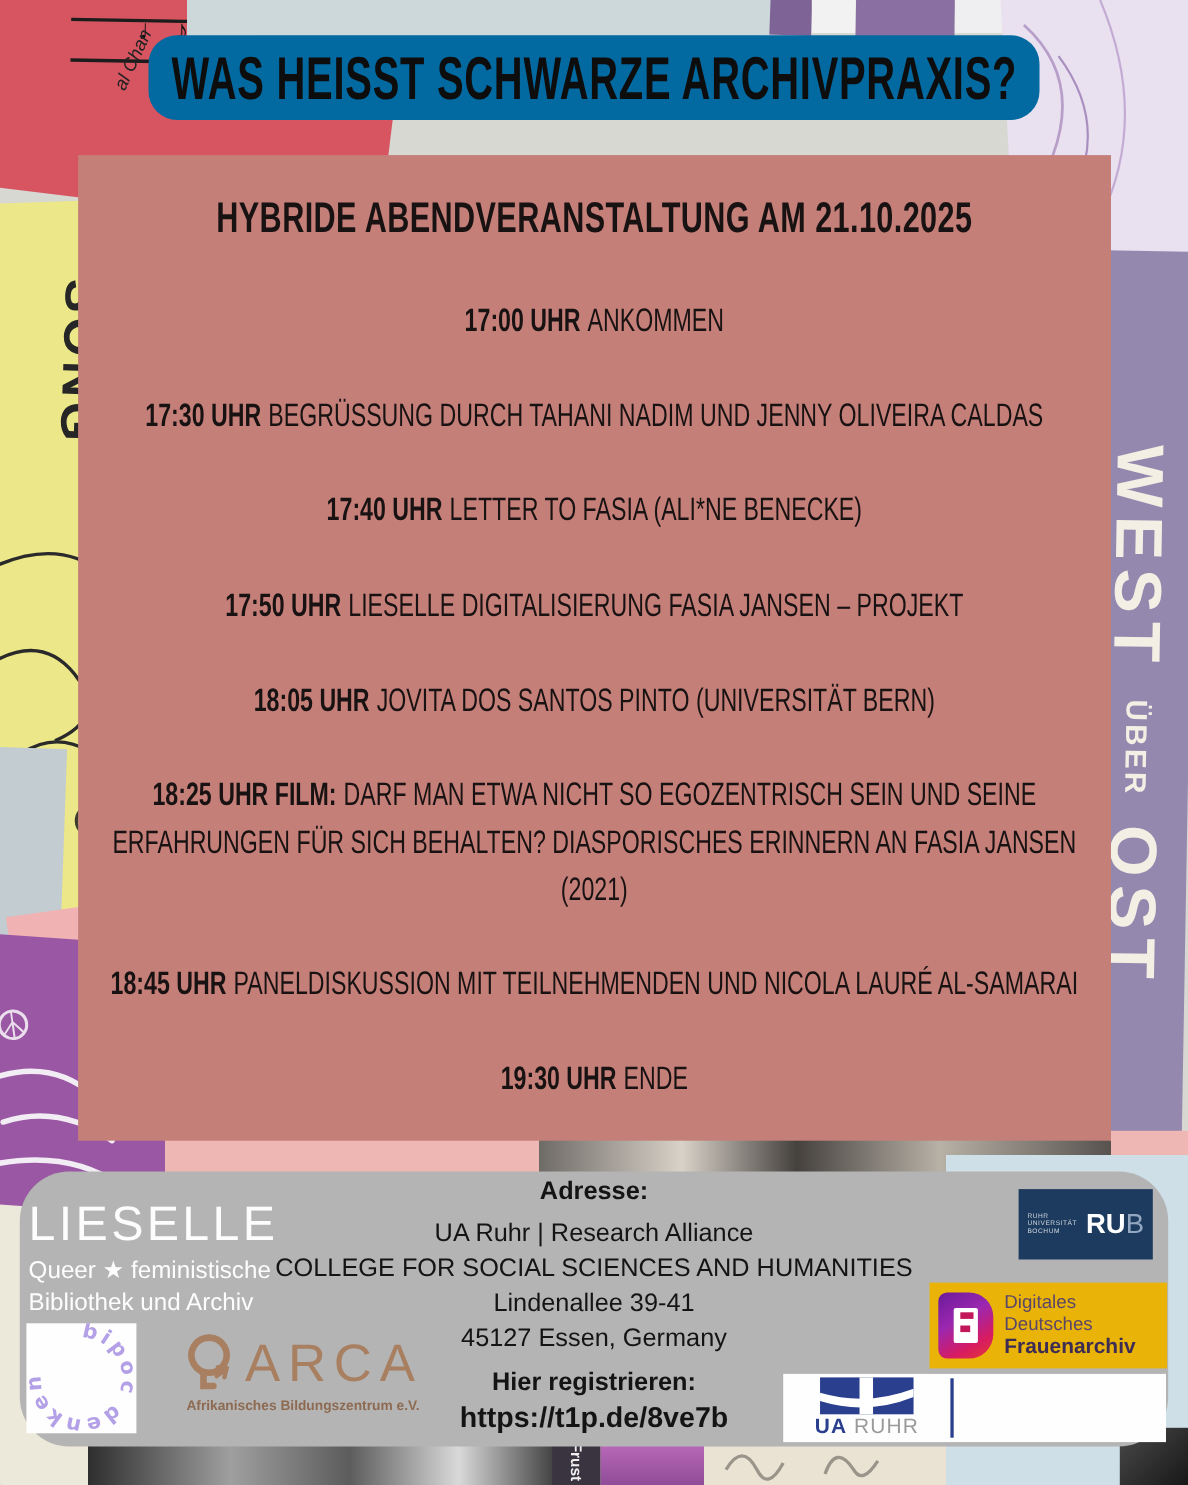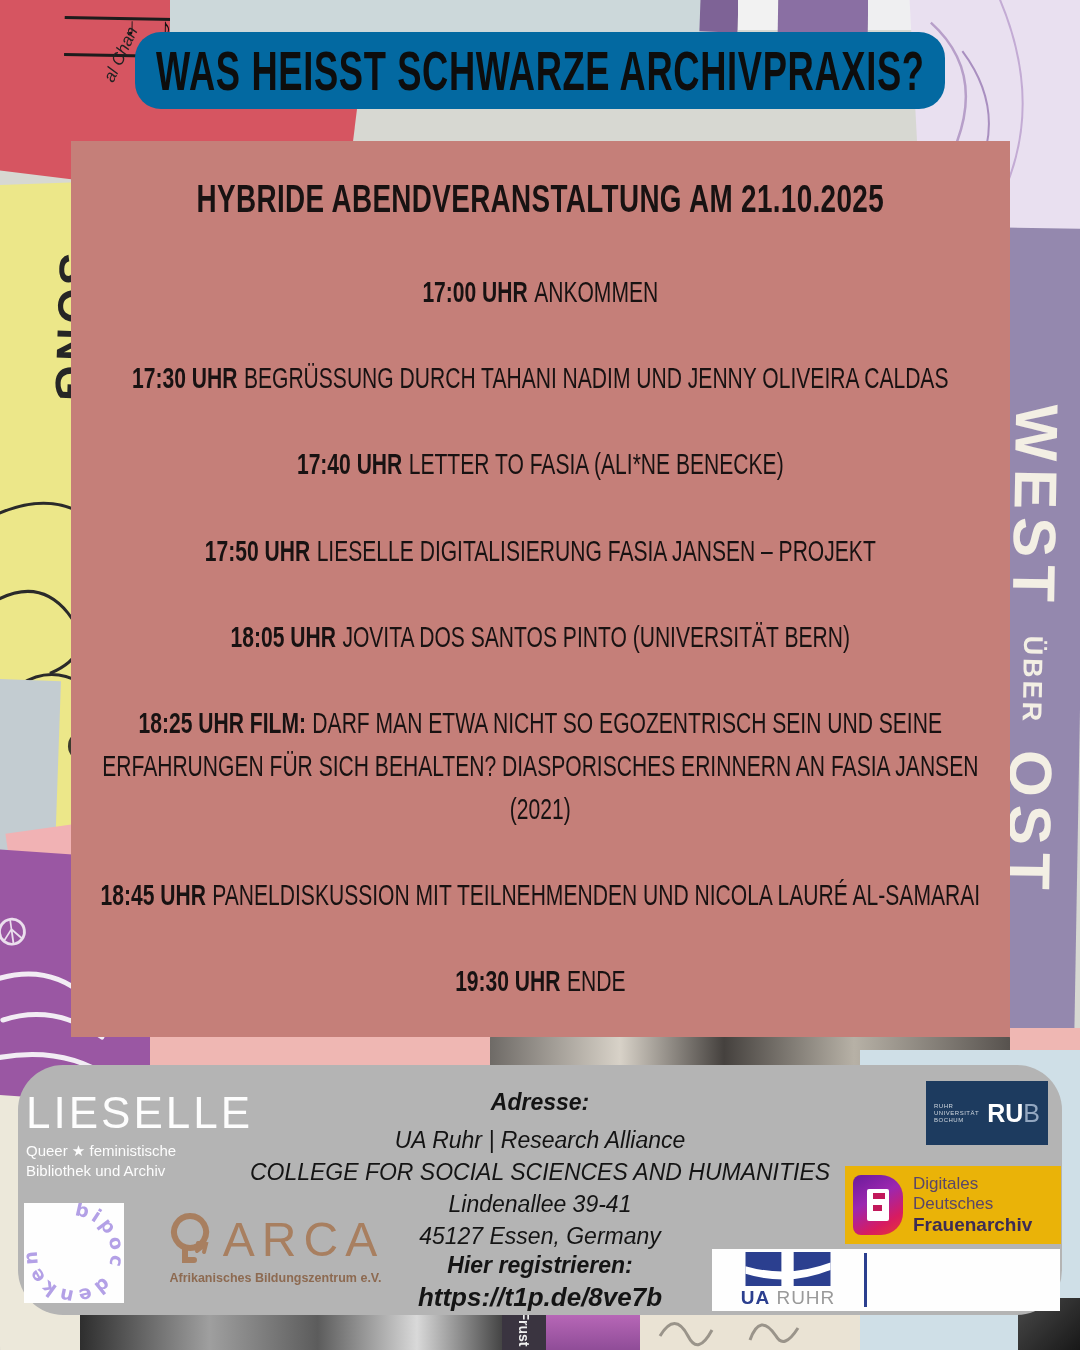--- a/index.html
+++ b/index.html
@@ -86,31 +86,31 @@
   .sched-heading{font-size:39px;font-weight:700;letter-spacing:0.5px;}
   .sched{font-size:29.5px;font-weight:400;}
   .sched .b{font-weight:700;margin-right:9px;}
 
   
   .footer{
     left:18px;top:1065px;width:1044px;height:250px;border-radius:45px;background:#b4b4b4;z-index:6;
   }
   .lieselle{position:absolute;left:8px;top:26px;color:#fdfdfd;}
   .lieselle .nm{font-size:44px;letter-spacing:3px;line-height:1.0;}
-  .lieselle .sub{font-size:15px;line-height:1.3;margin-top:6px;}
+  .lieselle .sub{font-size:22px;line-height:1.3;margin-top:6px;}
   .bipoc{position:absolute;left:6px;top:138px;width:100px;height:100px;background:#fefefe;}
   .arca{position:absolute;left:120px;top:146px;width:275px;text-align:center;}
   .arca-row{display:flex;align-items:center;justify-content:center;gap:10px;}
   .arca-name{font-size:48px;letter-spacing:7px;color:#a87f60;font-weight:400;}
   .arca-sub{font-size:12.5px;font-weight:700;color:#8d6a51;margin-top:4px;}
 
-  .addr{position:absolute;left:222px;top:24px;width:600px;text-align:center;color:#141414;font-style:italic;}
+  .addr{position:absolute;left:222px;top:4px;width:600px;text-align:center;color:#141414;}
   .addr .lbl{font-size:23px;font-weight:700;margin-bottom:8px;}
   .addr .ln{font-size:23px;line-height:32px;}
-  .addr .reg{font-size:23px;font-weight:700;}
+  .addr .reg{font-size:23px;font-weight:700;margin-top:11px;}
   .addr .url{font-size:26px;font-weight:700;margin-top:3px;}
 
   .rub{position:absolute;left:908px;top:16px;width:122px;height:64px;background:#1d3b5f;
     display:flex;align-items:center;justify-content:center;gap:8px;}
   .rub .micro{font-size:6px;line-height:7px;color:#cfd6de;letter-spacing:0.5px;text-align:left;}
   .rub .abbr{font-size:25px;color:#ffffff;}
   .rub .abbr .bld{font-weight:700;}
   .rub .abbr .lt{font-weight:400;color:#93a7c0;}
 
   .ddf{position:absolute;left:827px;top:101px;width:216px;height:78px;background:#eab308;

